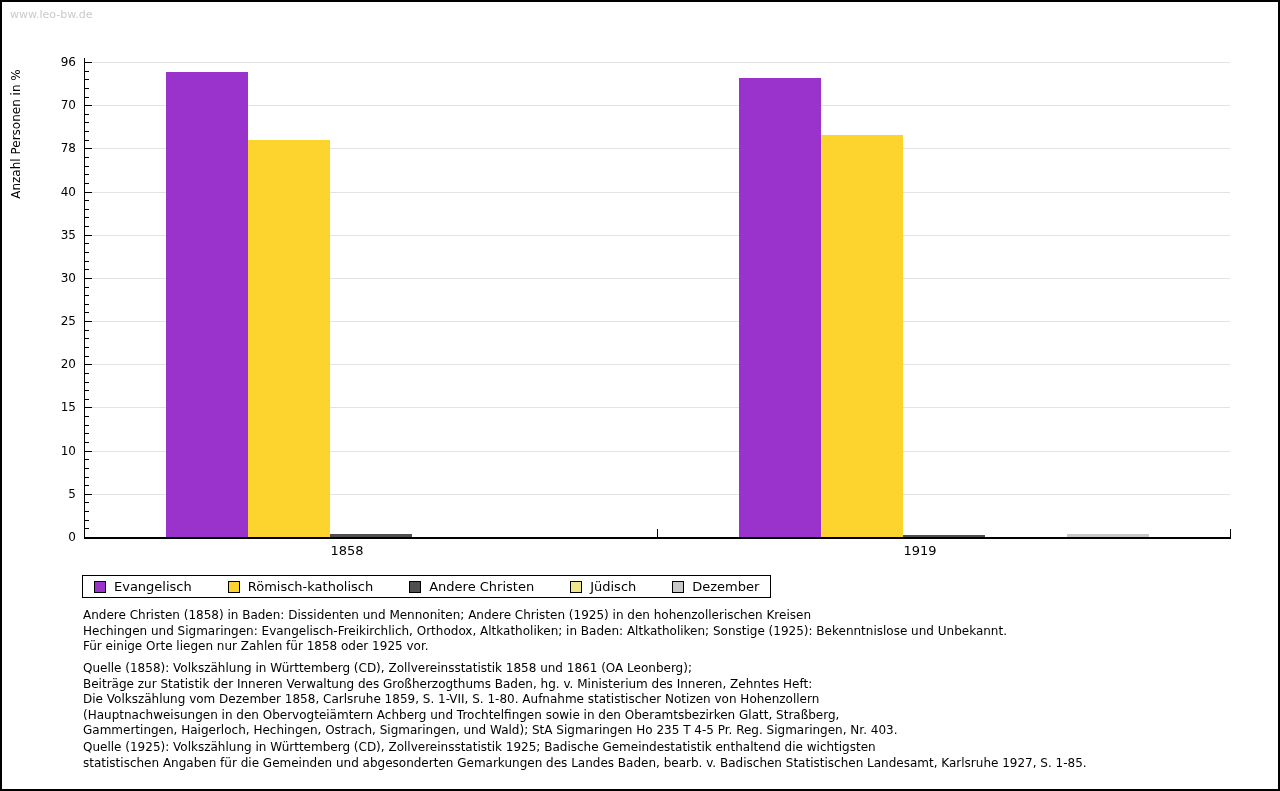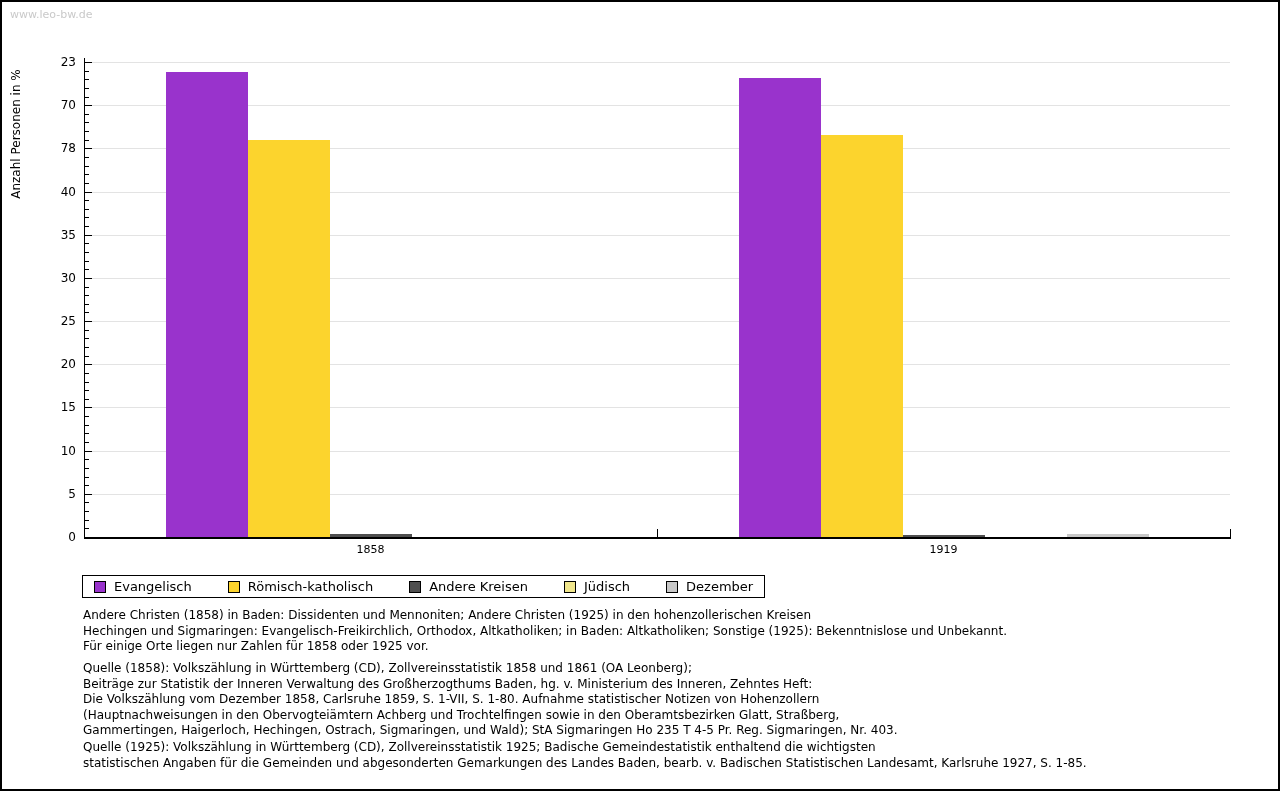--- a/index.html
+++ b/index.html
@@ -7,21 +7,21 @@
   .frame{position:relative;width:1280px;height:791px;box-sizing:border-box;border:2px solid #000;background:#fff;}
   .watermark{position:absolute;left:8px;top:6px;font-size:11px;color:#c9c9c9;}
   .title{position:absolute;left:0;top:4px;width:100%;text-align:center;font-size:17px;color:#000;}
   #chart{position:absolute;left:0;top:0;width:1280px;height:560px;}
   .ylabel{position:absolute;left:14px;top:132px;transform:translate(-50%,-50%) rotate(-90deg);font-size:12px;white-space:nowrap;}
   .grid{position:absolute;height:1px;background:#e3e3e3;}
   .bar{position:absolute;}
   .ytick{position:absolute;height:1px;background:#000;}
   .xtick{position:absolute;width:1px;background:#000;}
   .ylab{position:absolute;width:32px;text-align:right;font-size:12px;line-height:14px;}
-  .xlab{position:absolute;width:80px;text-align:center;font-size:11px;}
+  .xlab{position:absolute;width:80px;font-size:13px;}
   .axis-y{position:absolute;width:1px;background:#000;}
   .axis-x{position:absolute;height:2px;background:#000;}
   .legend{position:absolute;left:80px;top:573px;height:23px;box-sizing:border-box;border:1px solid #000;
           display:inline-flex;align-items:center;padding:0 11px;gap:36px;background:#fff;}
   .leg-item{display:inline-flex;align-items:center;gap:8px;white-space:nowrap;}
   .leg-swatch{width:12px;height:12px;box-sizing:border-box;border:1px solid #000;display:inline-block;}
   .leg-label{font-size:13px;}
   .fn{position:absolute;left:81px;font-size:12px;line-height:15.5px;white-space:pre-line;color:#000;}
   #fn1{top:606px;}
   #fn2{top:659px;}
@@ -118,37 +118,37 @@
       <div class="ytick" style="left: 82px; top: 129.091px; width: 5px;"></div>
       <div class="ytick" style="left: 82px; top: 120.455px; width: 5px;"></div>
       <div class="ytick" style="left: 82px; top: 111.818px; width: 5px;"></div>
       <div class="ytick" style="left: 82px; top: 103.182px; width: 8px;"></div>
       <div class="ylab" style="left: 42px; top: 96.1818px;">70</div>
       <div class="ytick" style="left: 82px; top: 94.5455px; width: 5px;"></div>
       <div class="ytick" style="left: 82px; top: 85.9091px; width: 5px;"></div>
       <div class="ytick" style="left: 82px; top: 77.2727px; width: 5px;"></div>
       <div class="ytick" style="left: 82px; top: 68.6364px; width: 5px;"></div>
       <div class="ytick" style="left: 82px; top: 60px; width: 8px;"></div>
-      <div class="ylab" style="left: 42px; top: 53px;">23</div>
+      <div class="ylab" style="left: 42px; top: 53px;">96</div>
       <div class="axis-y" style="left: 82px; top: 56px; height: 479px;"></div>
       <div class="axis-x" style="left: 82px; top: 535px; width: 1147px;"></div>
     </div>
 
   <div id="legend" class="legend">
       <span class="leg-item">
         <span class="leg-swatch" style="background: rgb(153, 51, 204);"></span>
         <span class="leg-label">Evangelisch</span>
       </span>
       <span class="leg-item">
         <span class="leg-swatch" style="background: rgb(252, 212, 45);"></span>
         <span class="leg-label">Römisch-katholisch</span>
       </span>
       <span class="leg-item">
         <span class="leg-swatch" style="background: rgb(79, 79, 79);"></span>
-        <span class="leg-label">Andere Kreisen</span>
+        <span class="leg-label">Andere Christen</span>
       </span>
       <span class="leg-item">
         <span class="leg-swatch" style="background: rgb(240, 230, 140);"></span>
         <span class="leg-label">Jüdisch</span>
       </span>
       <span class="leg-item">
         <span class="leg-swatch" style="background: rgb(200, 200, 200);"></span>
         <span class="leg-label">Dezember</span>
       </span>
     </div>

